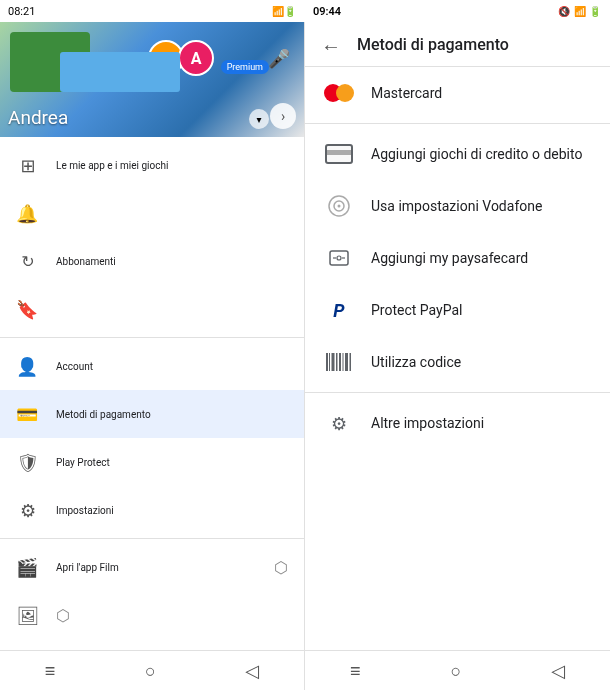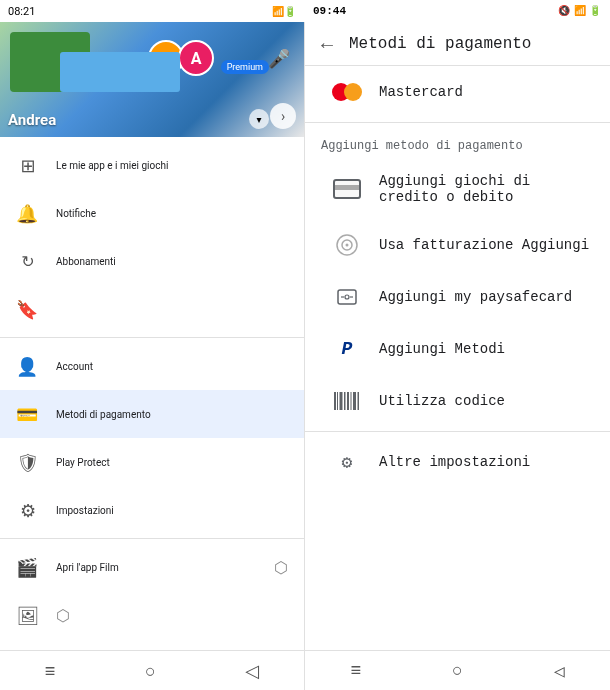--- a/index.html
+++ b/index.html
@@ -128,22 +128,22 @@
       color: #fff;
       font-size: 9px;
       padding: 2px 6px;
       border-radius: 10px;
       margin-top: 30px;
     }
     .user-name {
       position: absolute;
       bottom: 8px; left: 8px;
       color: #fff;
-      font-weight: 700;
-      font-size: 15px;
+      font-weight: 400;
+      font-size: 19px;
       text-shadow: 0 1px 2px rgba(0,0,0,0.5);
       margin-top: 36px;
     }
     .chevron-down {
       position: absolute;
       bottom: 8px; right: 35px;
       width: 20px; height: 20px;
       background: rgba(255,255,255,0.7);
       border-radius: 50%;
       display: flex; align-items: center; justify-content: center;
@@ -212,21 +212,20 @@
       cursor: pointer;
     }
 
     
     .right-panel {
       width: 305px;
       height: 690px;
       background: #fff;
       display: flex;
       flex-direction: column;
-      font-family: Liberation Mono, monospace;
     }
 
     
     .right-header {
       display: flex;
       align-items: center;
       padding: 10px 16px;
       margin-top: 22px;
       border-bottom: 1px solid #e0e0e0;
     }
@@ -246,21 +245,20 @@
     .right-content {
       flex: 1;
       overflow-y: auto;
     }
 
     .payment-item {
       display: flex;
       align-items: center;
       padding: 14px 16px;
       cursor: pointer;
-      margin-left: 8px;
     }
     .payment-icon {
       width: 36px; height: 24px;
       margin-right: 14px;
       display: flex; align-items: center; justify-content: center;
       flex-shrink: 0;
     }
     .payment-label {
       font-size: 14px;
       color: #202124;
@@ -355,21 +353,20 @@
 
     <div class="menu-list">
 
       <div class="menu-item">
         <span class="menu-icon">⊞</span>
         <span class="menu-label">Le mie app e i miei giochi</span>
       </div>
 
       <div class="menu-item">
         <span class="menu-icon">🔔</span>
-        <span class="menu-label">Notifiche</span>
       </div>
 
       <div class="menu-item">
         <span class="menu-icon" style="font-size:16px;">↻</span>
         <span class="menu-label">Abbonamenti</span>
       </div>
 
       <div class="menu-item">
         <span class="menu-icon">🔖</span>
       </div>
@@ -447,63 +444,62 @@
             <div class="mc-circle1"></div>
             <div class="mc-circle2"></div>
           </div>
         </div>
         <span class="payment-label">Mastercard</span>
       </div>
 
 
       <div class="right-divider"></div>
 
-      <div class="section-title">Aggiungi metodo di pagamento</div>
 
       <div class="payment-item">
         <div class="payment-icon">
           <div class="credit-card-icon">
             <div class="credit-card-stripe"></div>
           </div>
         </div>
         <span class="payment-label">Aggiungi giochi di credito o debito</span>
       </div>
 
       <div class="payment-item">
         <div class="payment-icon">
           <div style="width:24px;height:24px;display:flex;align-items:center;justify-content:center;">
             <svg width="22" height="22" viewBox="0 0 22 22">
               <circle cx="11" cy="11" r="10" fill="none" stroke="#aaa" stroke-width="1.5"></circle>
               <circle cx="11" cy="11" r="5" fill="none" stroke="#aaa" stroke-width="1.5"></circle>
               <circle cx="11" cy="11" r="1.5" fill="#aaa"></circle>
             </svg>
           </div>
         </div>
-        <span class="payment-label">Usa fatturazione Aggiungi</span>
+        <span class="payment-label">Usa impostazioni Vodafone</span>
       </div>
 
       <div class="payment-item">
         <div class="payment-icon">
           <div style="width:24px;height:24px;display:flex;align-items:center;justify-content:center;">
             <svg width="22" height="22" viewBox="0 0 22 22">
               <rect x="2" y="4" width="18" height="14" rx="2" fill="none" stroke="#5f6368" stroke-width="1.5"></rect>
               <circle cx="11" cy="11" r="2" fill="none" stroke="#5f6368" stroke-width="1.2"></circle>
               <line x1="8" y1="11" x2="5" y2="11" stroke="#5f6368" stroke-width="1.2"></line>
               <line x1="17" y1="11" x2="14" y2="11" stroke="#5f6368" stroke-width="1.2"></line>
             </svg>
           </div>
         </div>
         <span class="payment-label">Aggiungi my paysafecard</span>
       </div>
 
       <div class="payment-item">
         <div class="payment-icon">
           <div style="font-size:18px;font-weight:700;color:#003087;font-style:italic;">P</div>
         </div>
-        <span class="payment-label">Aggiungi Metodi</span>
+        <span class="payment-label">Protect PayPal</span>
       </div>
 
       <div class="payment-item">
         <div class="payment-icon">
           <svg width="28" height="20" viewBox="0 0 28 20">
             <rect x="1" y="1" width="2" height="18" fill="#5f6368"></rect>
             <rect x="4" y="1" width="1" height="18" fill="#5f6368"></rect>
             <rect x="6.5" y="1" width="3" height="18" fill="#5f6368"></rect>
             <rect x="11" y="1" width="1.5" height="18" fill="#5f6368"></rect>
             <rect x="14" y="1" width="2" height="18" fill="#5f6368"></rect>

